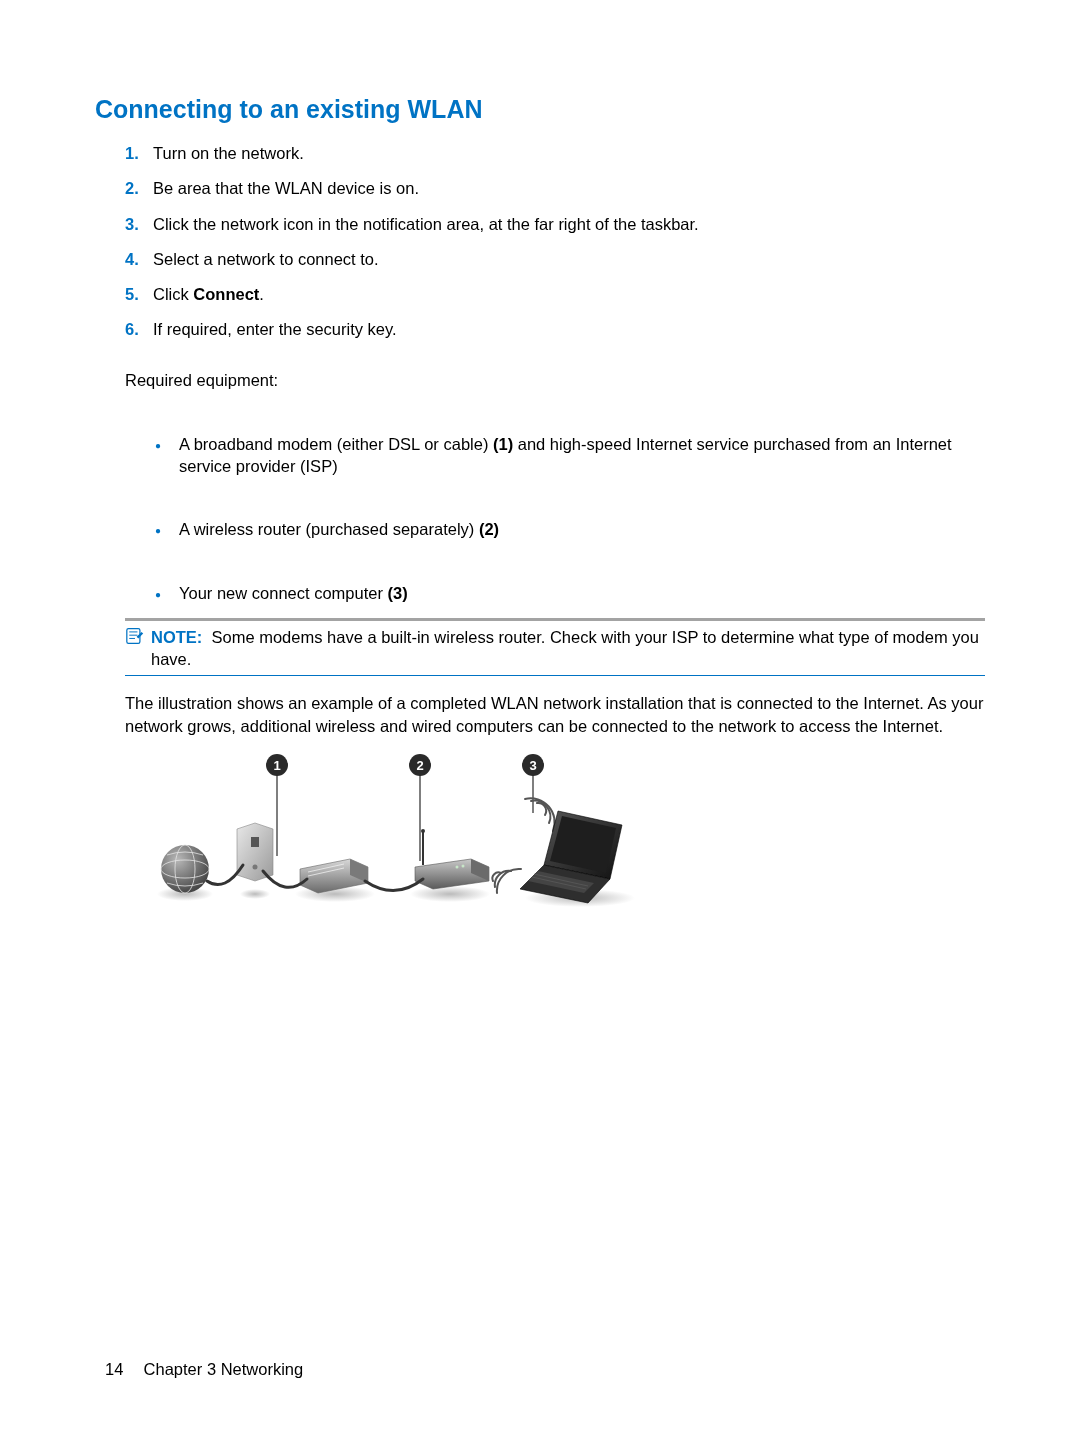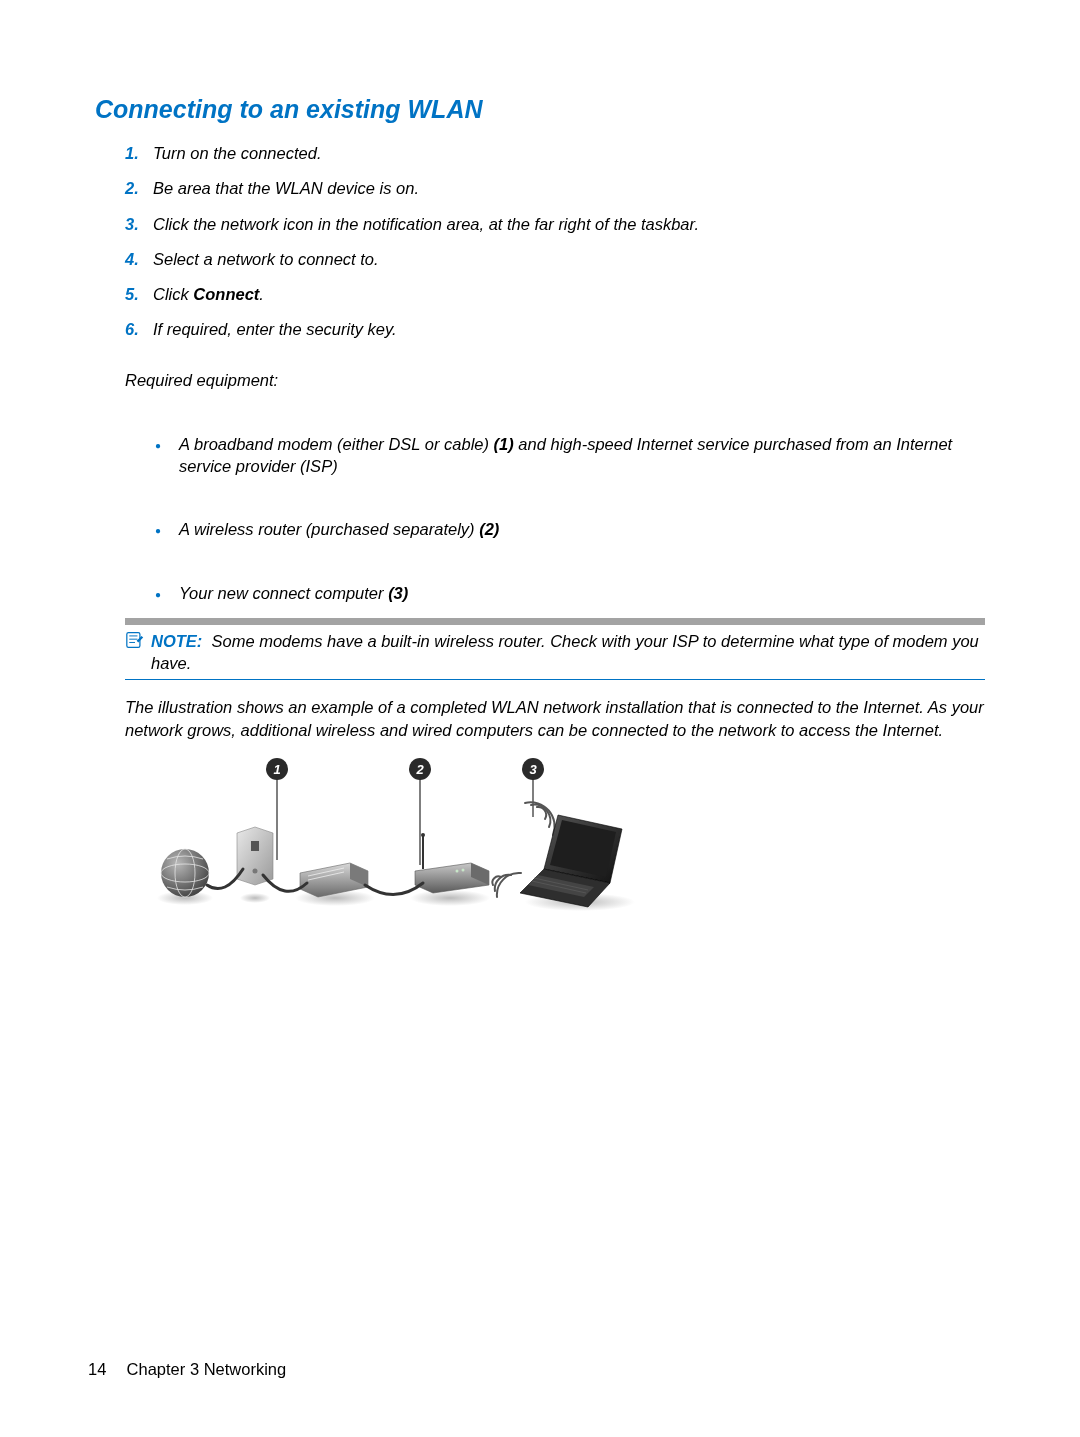--- a/index.html
+++ b/index.html
@@ -7,21 +7,20 @@
     padding: 0;
     background: #ffffff;
     font-family: Arial, Helvetica, sans-serif;
     color: #000000;
     width: 1080px;
     height: 1437px;
     position: relative;
   }
   .page {
     padding: 95px 95px 0 95px;
-    font-style: italic;
   }
   h2.section {
     color: #0073c4;
     font-size: 25px;
     font-weight: bold;
     margin: 0 0 18px 0;
   }
   h2.section + .step-list {
     margin-top: 12px;
   }
@@ -74,21 +73,21 @@
   }
   .bullet-text {
     flex: 1;
     margin-top: 28px;
   }
   .bold {
     font-weight: bold;
   }
   .note-block {
     margin: 0 0 16px 30px;
-    border-top: 7px solid #a3a3a3;
+    border-top: 3px solid #a3a3a3;
     border-bottom: 1px solid #0073c4;
     padding: 5px 0 5px 0;
     font-size: 16.5px;
     line-height: 1.35;
     display: flex;
     align-items: flex-start;
   }
   .note-icon {
     color: #0073c4;
     margin-right: 6px;
@@ -101,21 +100,21 @@
   .note-label {
     color: #0073c4;
     font-weight: bold;
   }
   .illustration-wrap {
     margin: 14px 0 0 30px;
   }
   .footer {
     position: absolute;
     bottom: 58px;
-    left: 88px;
+    left: 105px;
     font-size: 16.5px;
   }
   .footer .pagenum {
     display: inline-block;
     width: 34px;
   }
 
   
   .illu {
     width: 510px;
@@ -125,21 +124,21 @@
 </head>
 <body>
 
 <div class="page">
 
   <h2 class="section">Connecting to an existing WLAN</h2>
 
   <ol class="step-list">
     <li class="step-item">
       <span class="step-num">1.</span>
-      <span class="step-text">Turn on the connected.</span>
+      <span class="step-text">Turn on the network.</span>
     </li>
     <li class="step-item">
       <span class="step-num">2.</span>
       <span class="step-text">Be area that the WLAN device is on.</span>
     </li>
     <li class="step-item">
       <span class="step-num">3.</span>
       <span class="step-text">Click the network icon in the notification area, at the far right of the taskbar.</span>
     </li>
     <li class="step-item">

